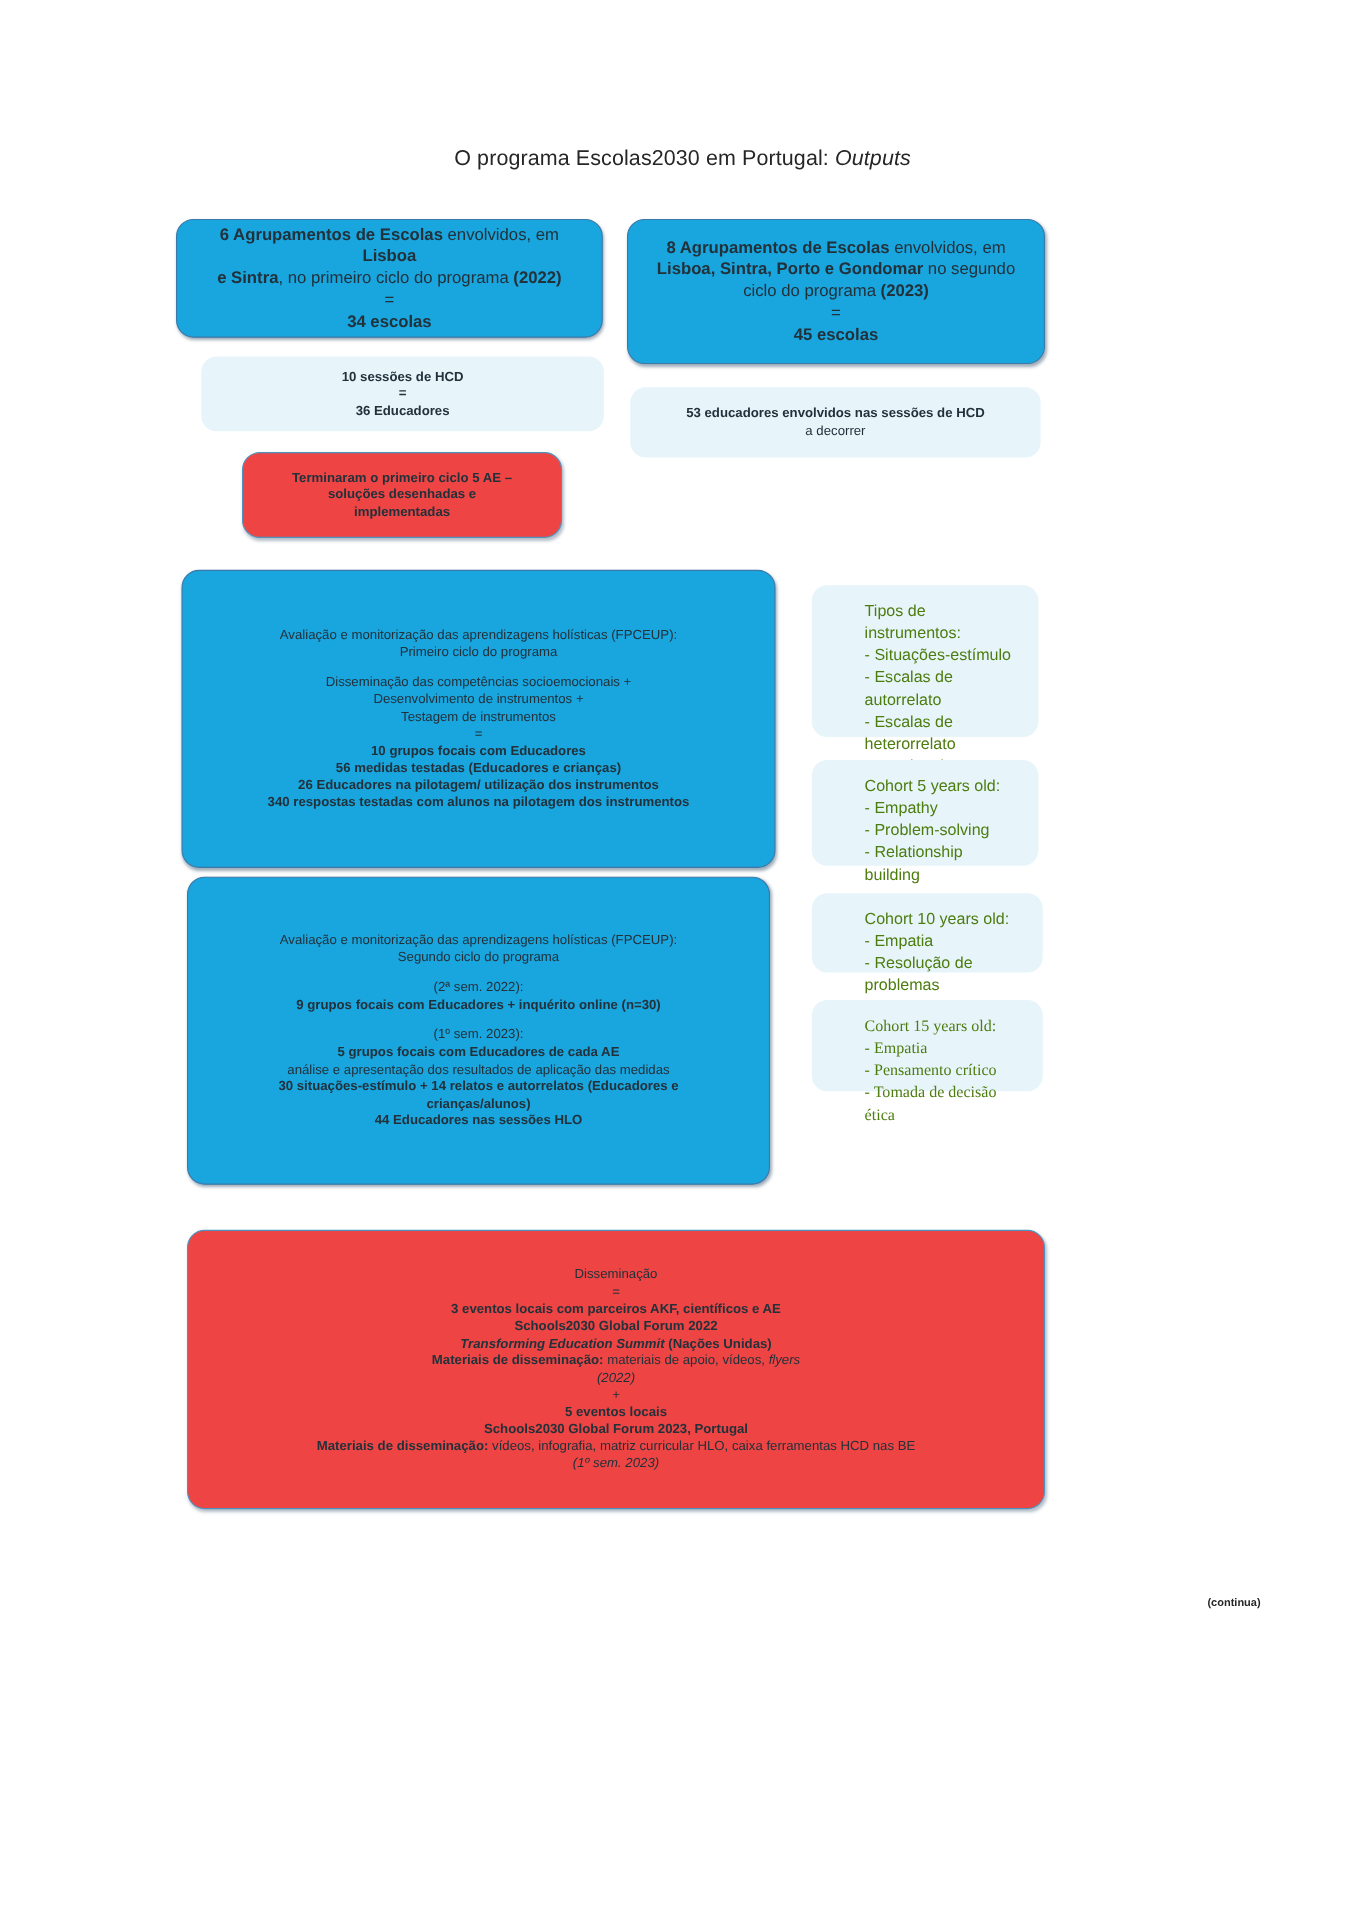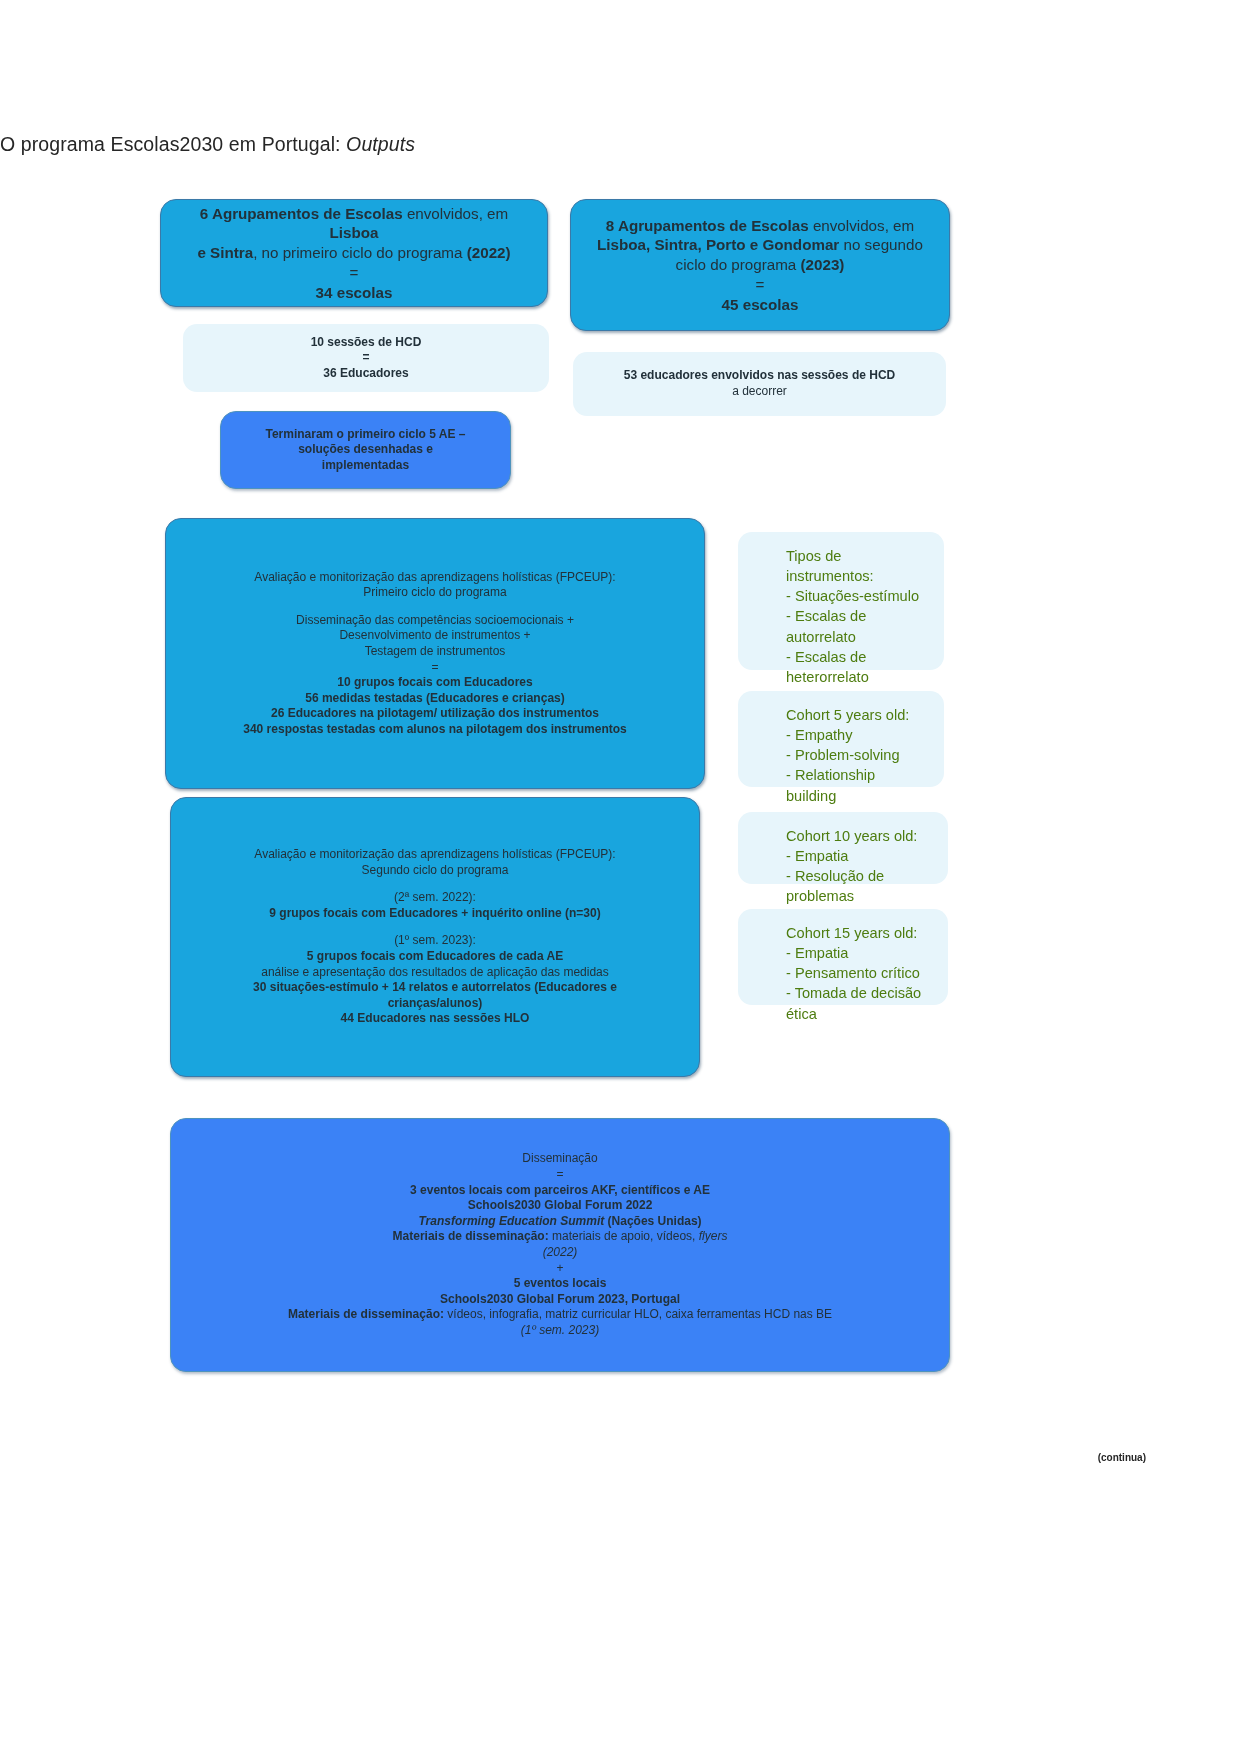--- a/index.html
+++ b/index.html
@@ -19,21 +19,21 @@
     position: relative;
     width: 1241px;
     height: 1755px;
   }
 
   .doc-title {
     position: absolute;
     left: 0;
     top: 133px;
     width: 1241px;
-    text-align: left;
+    text-align: center;
     font-size: 19.5px;
     color: #262626;
     letter-spacing: 0.1px;
   }
   .doc-title .ital { font-style: italic; }
 
   .box {
     position: absolute;
     box-sizing: border-box;
     border-radius: 16px;
@@ -47,21 +47,21 @@
 
   
   .cyan {
     background: #19A5DE;
     border: 1px solid #3b79a8;
     box-shadow: 1px 2px 3px rgba(40,70,100,0.45);
     color: #22313a;
   }
   
   .lightblue {
-    background: #3b82f6;
+    background: #ef4444;
     border: 1px solid #4e93bd;
     box-shadow: 1px 2px 3px rgba(40,70,100,0.35);
     color: #22313a;
   }
   
   .pale {
     background: #E7F5FB;
     border: none;
     color: #22313a;
     border-radius: 14px;
@@ -181,21 +181,21 @@
     <span class="line s15">- Relationship building</span>
   </div>
 
   <div class="box pale navy leftcol" style="left:738px; top:812px; width:210px; height:72px;">
     <span class="line s15">Cohort 10 years old:</span>
     <span class="line s15">- Empatia</span>
     <span class="line s15">- Resolução de problemas</span>
     <span class="line s15">- Reconciliação de tensões</span>
   </div>
 
-  <div class="box pale navy leftcol" style="left:738px; top:909px; width:210px; height:96px;">
+  <div class="box pale navy leftcol" style="left:738px; top:909px; width:210px; height:83px;font-family:Liberation Serif, serif;">
     <span class="line s15">Cohort 15 years old:</span>
     <span class="line s15">- Empatia</span>
     <span class="line s15">- Pensamento crítico</span>
     <span class="line s15">- Tomada de decisão ética</span>
   </div>
 
   <div class="box lightblue" style="left:170px; top:1118px; width:780px; height:254px;">
     <span class="line s16">Disseminação</span>
     <span class="line s16">=</span>
     <span class="line s16 b">3 eventos locais com parceiros AKF, científicos e AE</span>

